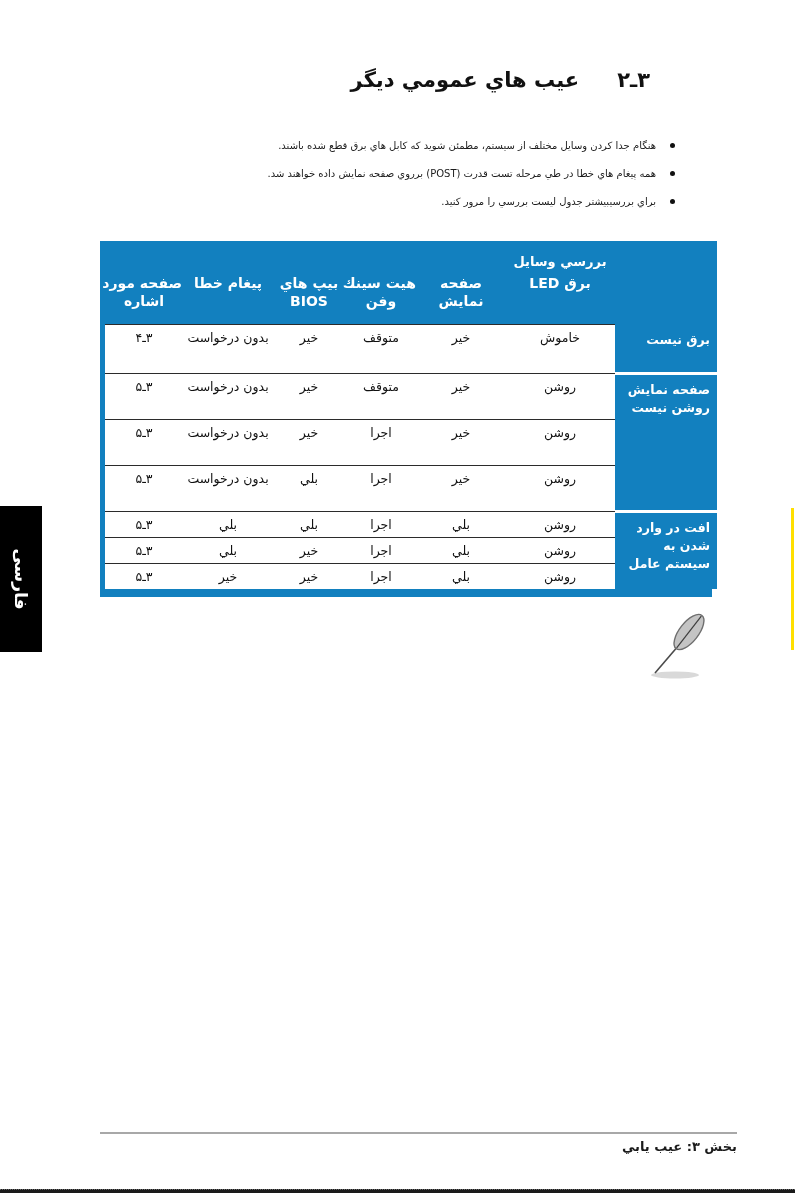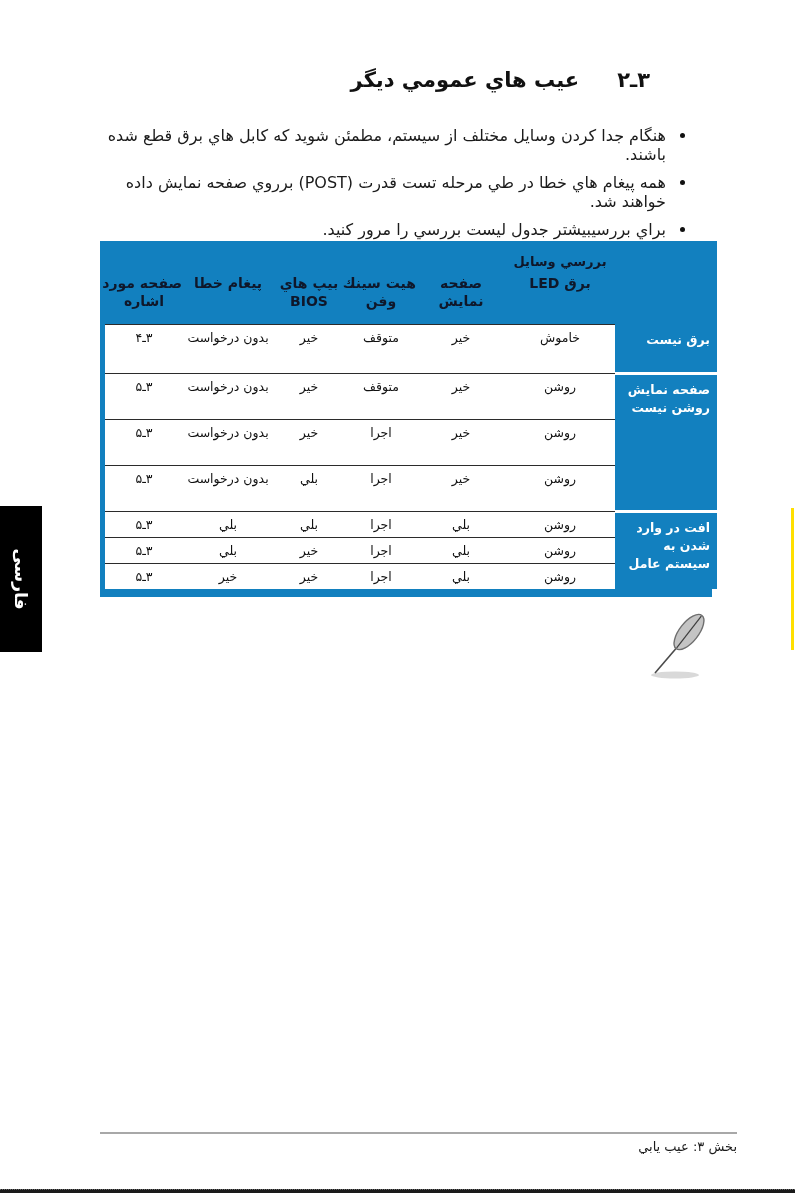--- a/index.html
+++ b/index.html
@@ -6,50 +6,50 @@
   .page{
     position:relative;width:795px;height:1197px;background:#fff;overflow:hidden;
     font-family:"DejaVu Sans",sans-serif;color:#1b1b1b;
   }
 
   
   .heading{position:absolute;top:68px;right:145px;display:flex;gap:38px;
     font-size:21px;font-weight:bold;direction:rtl;color:#111;}
 
   
-  .bullets{position:absolute;top:120px;right:90px;width:616px;margin:6px;padding:0;
-    list-style:none;direction:rtl;font-size:16px;}
+  .bullets{position:absolute;top:120px;right:90px;width:616px;margin:16px;padding:0;
+    list-style:none;direction:rtl;font-size:10px;}
   .bullets li{position:relative;padding-right:33px;margin-bottom:9px;line-height:19px;text-align:right;}
   .bullets .dot{position:absolute;right:14px;top:7px;width:5px;height:5px;border-radius:50%;background:#111;}
 
   
   .tablewrap{position:absolute;left:100px;top:241px;width:612px;
     border-left:5px solid #1280BF;border-bottom:8px solid #1280BF;box-sizing:border-box;}
   table.tt{width:100%;border-collapse:collapse;table-layout:fixed;direction:rtl;
     font-family:"DejaVu Sans",sans-serif;}
-  table.tt thead td{background:#1280BF;color:#0f172a;font-weight:bold;}
+  table.tt thead td{background:#1280BF;color:#ffffff;font-weight:bold;}
   tr.ghead td{height:27px;font-size:13px;text-align:center;vertical-align:bottom;padding-bottom:2px;}
   tr.chead td{height:49px;vertical-align:top;text-align:center;font-size:14px;line-height:18px;padding-top:3px;}
   table.tt tbody td{background:#fff;border-top:1.5px solid #2b2b2b;vertical-align:top;
     text-align:center;padding-top:5px;line-height:16px;font-size:12.5px;color:#111;margin-left:24px;}
   table.tt tbody td.cat{background:#1280BF;color:#fff;font-weight:bold;text-align:right;
     padding:6px 7px 0 9px;border-top:none;line-height:18px;font-size:12.5px;}
   table.tt tbody td.cat.sep{border-top:3px solid #ffffff;}
   tr.h49{height:49px}tr.h46{height:46px}tr.h26{height:26px}tr.h25{height:25px}
 
   
   .note{position:absolute;left:95px;top:617px;width:567px;
     border-top:1.5px solid #9a9a9a;border-bottom:1.5px solid #9a9a9a;
     direction:rtl;box-sizing:border-box;padding:9px 2px 12px 2px;}
   .note p{margin:0;font-size:13.2px;line-height:23px;text-align:right;}
   .quill{position:absolute;left:645px;top:610px;width:72px;height:74px;}
 
   
   .footer-rule{position:absolute;left:100px;top:1132px;width:637px;height:2px;background:#a8a8a8;}
-  .footer{position:absolute;right:58px;top:1139px;font-size:13px;direction:rtl;}
+  .footer{position:absolute;right:58px;top:1139px;font-size:13px;direction:rtl;font-weight:bold;}
 
   
   .side-tab{position:absolute;left:0;top:506px;width:42px;height:146px;background:#000;}
   .side-tab span{position:absolute;left:50%;top:50%;transform:translate(-50%,-50%) rotate(90deg);
     color:#fff;font-weight:bold;font-size:17px;white-space:nowrap;letter-spacing:1px;}
 
   
   .yellow-edge{position:absolute;right:1px;top:508px;width:3px;height:142px;background:#FFDF00;}
   .bottom-edge{position:absolute;left:0;top:1189px;width:795px;height:3px;background:#1a1a1a;
     border-top:1px dotted #6a6a6a;}

